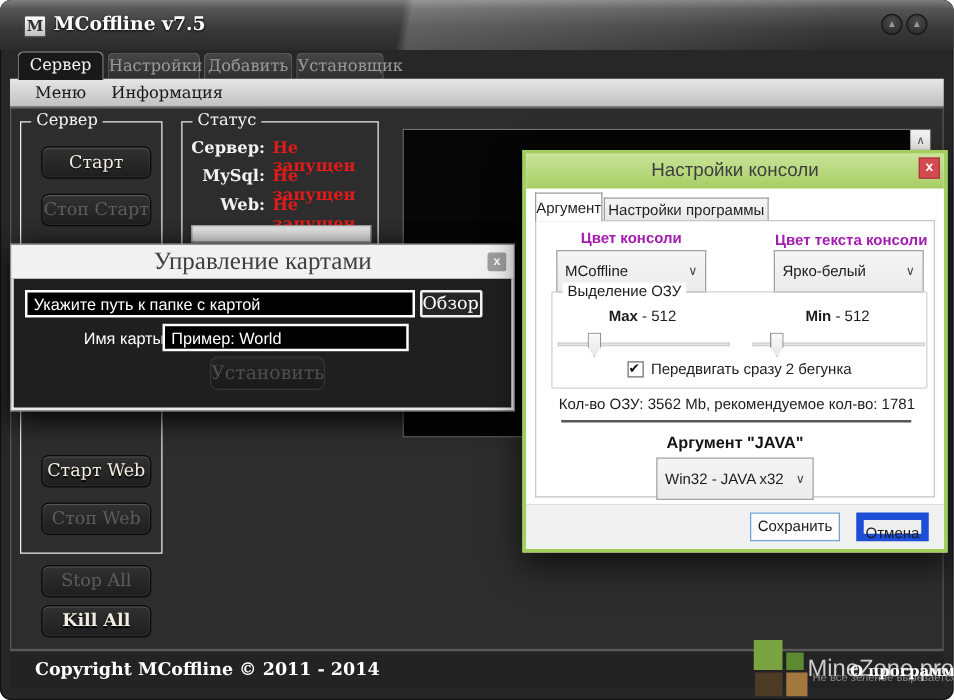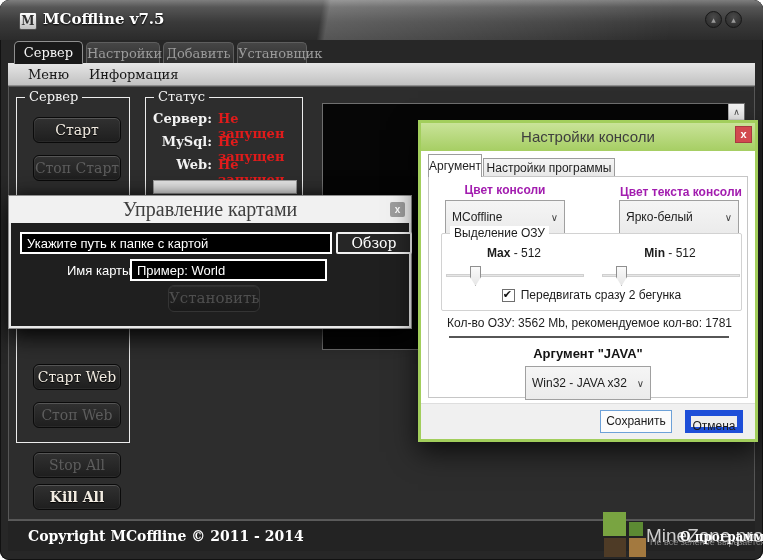--- a/index.html
+++ b/index.html
@@ -64,22 +64,22 @@
     border:1px solid #8f8f8f;box-shadow:0 8px 22px rgba(0,0,0,.8),8px 0 16px rgba(0,0,0,.45);
     font-family:"Liberation Sans",sans-serif;}
   .mdlg .mtitle{height:27px;line-height:27px;text-align:center;color:#3e3e3e;font-size:20px;font-family:Liberation Serif, serif;}
   .mdlg .mclose{position:absolute;right:6px;top:6px;width:15px;height:15px;background:#9e9e9e;
     color:#fff;font:bold 10px/15px "Liberation Sans",sans-serif;text-align:center;border-radius:2px;}
   .mdlg .mmenu{height:22px;background:#ededed;border-top:1px solid #e0e0e0;color:#1d1d1d;
     font-size:13px;line-height:22px;padding-left:14px;}
   .mdlg .mbody{position:relative;height:105px;background:#1f1f1f;border:2px solid #e9e9e9;border-top:none;}
   .dinput{position:absolute;background:#000;border:2px solid #fff;color:#fff;font:13px "Liberation Sans",sans-serif;
     display:flex;align-items:center;padding-left:5px;height:22px;}
-  .mbrowse{position:absolute;left:325px;top:9px;width:76px;height:22px;background:#262626;
-    border:2px solid #f2f2f2;color:#fff;font:14px/18px "DejaVu Serif",serif;text-align:center;border-radius:2px;}
+  .mbrowse{position:absolute;left:325px;top:9px;width:50px;height:22px;background:#262626;
+    border:2px solid #f2f2f2;color:#fff;font:14px/18px "DejaVu Serif",serif;border-radius:2px;}
   .mnamelab{position:absolute;left:56px;top:40px;color:#fff;font-size:13px;}
   .minstall{position:absolute;left:157px;top:62px;width:92px;height:27px;border-radius:6px;
     background:linear-gradient(#242424,#1a1a1a);border:1px solid #343434;
     box-shadow:inset 0 1px 0 rgba(255,255,255,.05);color:#4f4f4f;font:15px/25px "DejaVu Serif",serif;text-align:center;}
   
   .sdlg{position:absolute;left:418px;top:120px;width:340px;z-index:50;background:#fff;
     border:3px solid #a2ce5c;box-shadow:0 10px 26px rgba(0,0,0,.7);font-family:"Liberation Sans",sans-serif;}
   .sdlg .stitle{height:28px;line-height:28px;text-align:center;color:#3e3e3e;font-size:15px;
     background:linear-gradient(#c9e399,#a6ce63);}
   .sdlg .sclose{position:absolute;right:3px;top:3px;width:17px;height:17px;background:#d2494f;

